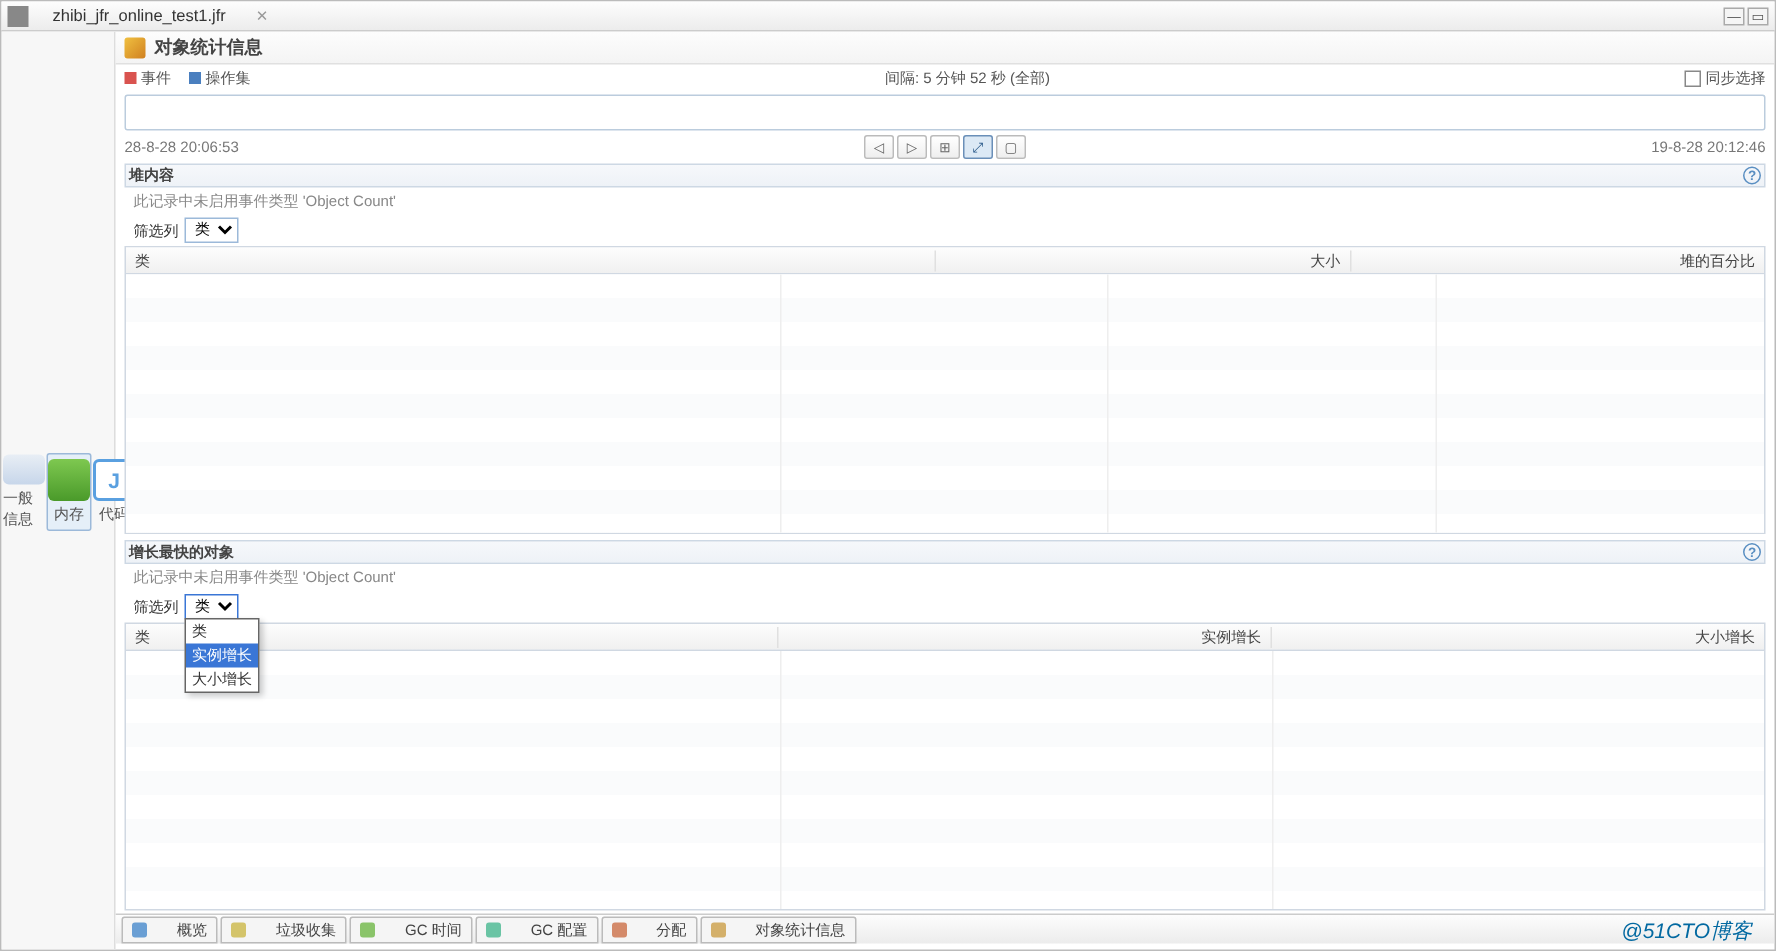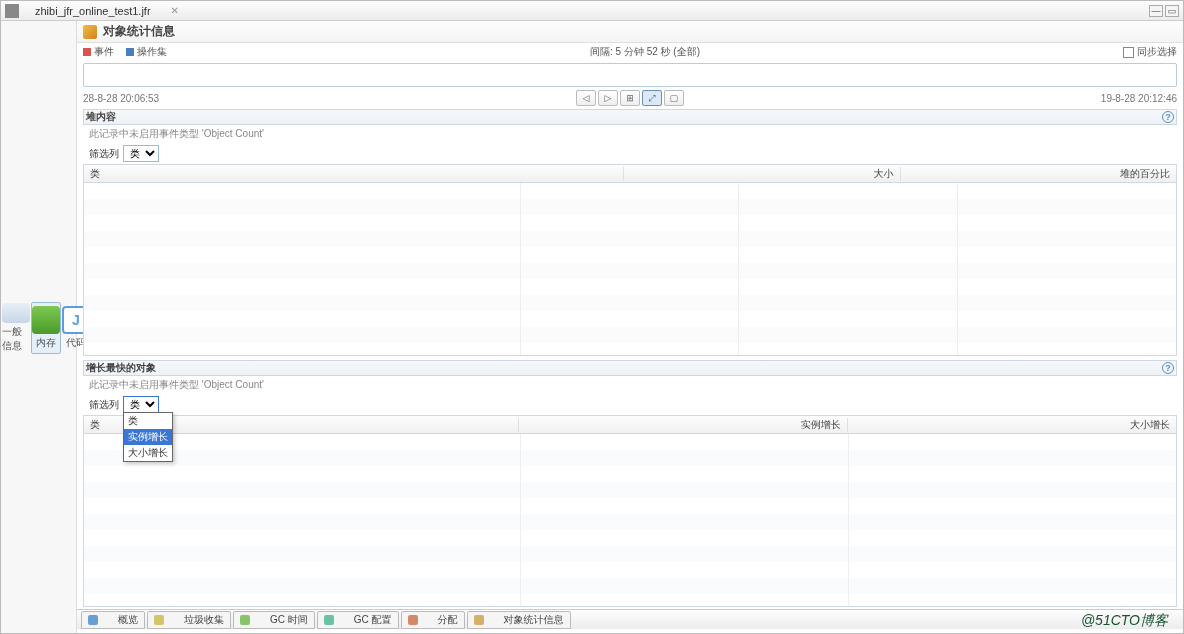--- a/index.html
+++ b/index.html
@@ -43,21 +43,21 @@
 .th { padding:0 6px; border-right:1px solid #e0e0e0; }
 .table-body { background:#fff; background-image: repeating-linear-gradient(#fff,#fff 16px,#fafbfc 16px,#fafbfc 32px); }
 .table-body .sep { border-right:1px solid #eee; height:100%; }
 .dropdown { position:absolute; top:18px; left:40px; width:50px; border:1px solid #666; background:#fff; font-size:10px; z-index:10; box-shadow: 2px 2px 4px rgba(0,0,0,0.2); }
 .dropdown div { padding:1px 4px; }
 .dropdown .sel-item { background:#3a76d6; color:#fff; }
 .bottom-tabs { height: 20px; border-top:1px solid #ccc; background:linear-gradient(#fdfdfd,#ececec); display:flex; align-items:center; padding:0 4px; gap:2px; }
 .btab { display:flex; align-items:center; gap:20px; padding:1px 6px; border:1px solid #bbb; background:#f5f5f5; font-size:10px; color:#444; border-radius:2px 2px 0 0; cursor:pointer;}
 .btab .bi { width:10px; height:10px; border-radius:2px; }
 .chk { width:11px; height:11px; border:1px solid #888; display:inline-block; background:#fff; }
-.watermark { position:absolute; right:16px; bottom:4px; color:#14532d; font-size:14px; font-style:italic; pointer-events:none;margin-top:32px;}
+.watermark { position:absolute; right:16px; bottom:4px; color:#0369a1; font-size:14px; font-style:italic; pointer-events:none;margin-top:32px;}
 </style>
 </head>
 <body>
 
 <div class="window">
   <div class="titlebar">
     <div class="left">
       <span class="icon"></span>
       <span>zhibi_jfr_online_test1.jfr</span>
       <span class="tabclose">✕</span>

